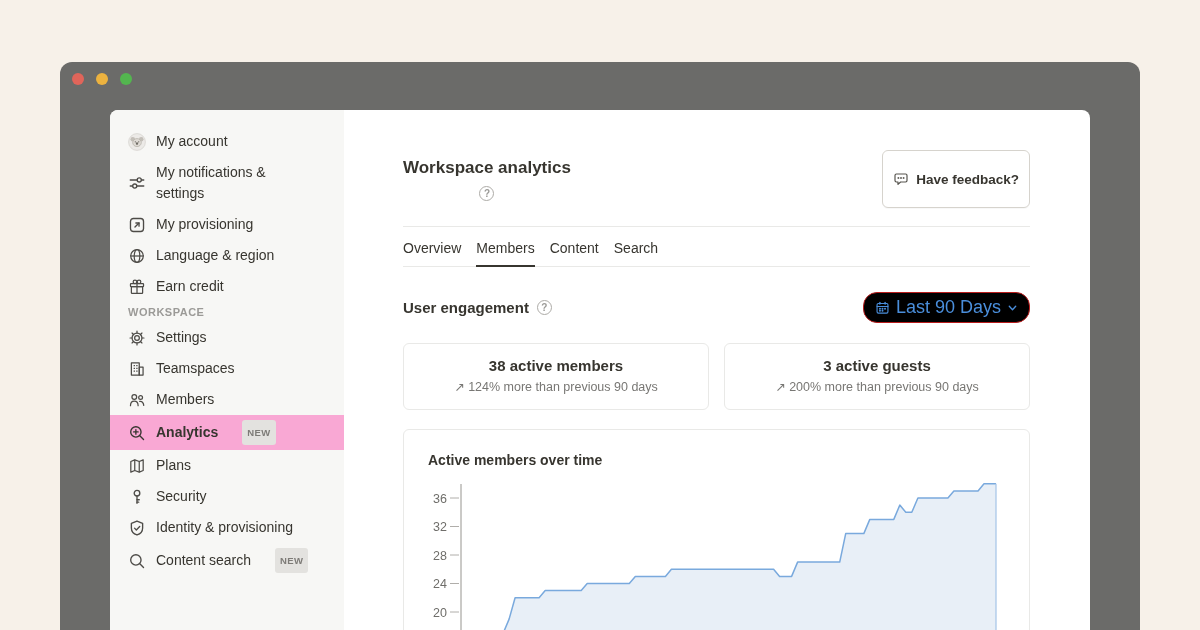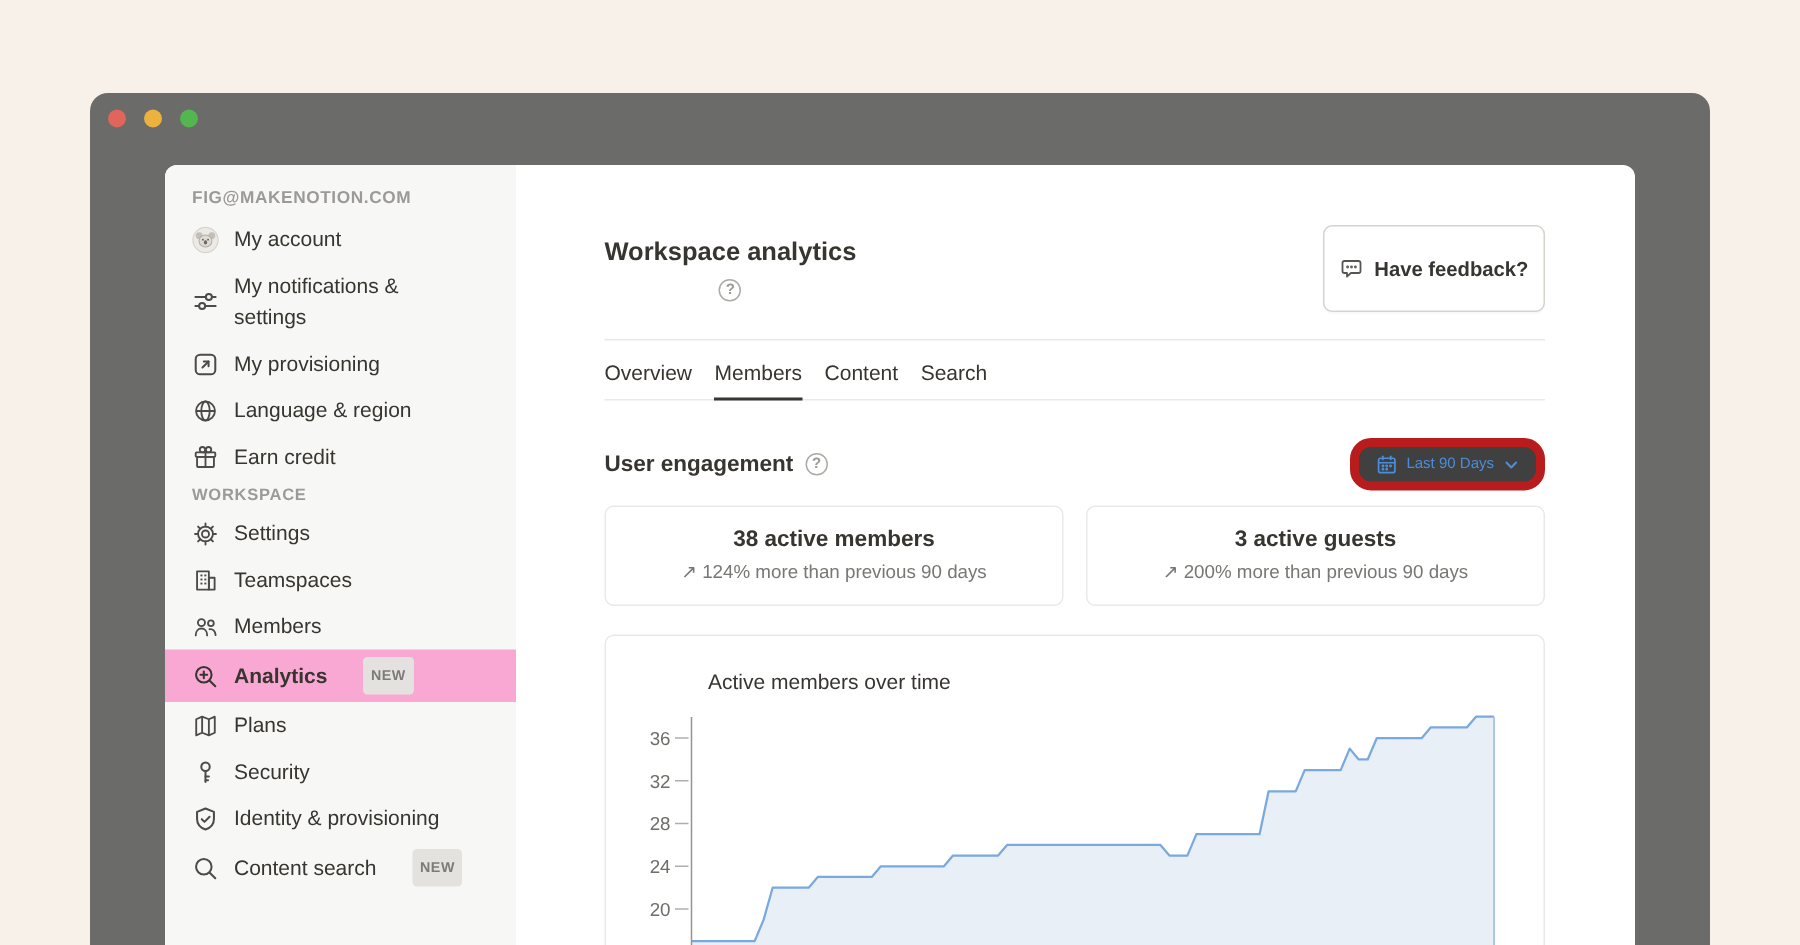--- a/index.html
+++ b/index.html
@@ -73,55 +73,54 @@
   .tabs { display:flex; gap:15px; border-bottom:1px solid #e9e9e7; }
   .tab { padding:13px 0 10px; font-size:14px; color:#37352f; position:relative; cursor:pointer; }
   .tab.active::after {
     content:''; position:absolute; left:0; right:0; bottom:-1px; height:2px; background:#37352f;
   }
 
   .section-row { display:flex; align-items:center; justify-content:space-between; margin-top:25px; }
   .section-left { display:flex; align-items:center; gap:8px; }
   .section-title { font-size:15px; font-weight:700; }
   .range-pill {
-    display:flex; align-items:center; gap:6px; font-size:10px; color:#4a8edb;
-    background:#404040; border:6px solid #b91c1c; border-radius:14px;
+    display:flex; align-items:center; gap:6px; font-size:18px; color:#4a8edb;
+    background:#000000; border:1px solid #b91c1c; border-radius:14px;
     padding:4px 11px; cursor:pointer;
   }
 
-  .cards { display:flex; gap:15px; margin-top:10px; }
+  .cards { display:flex; gap:15px; margin-top:20px; }
   .stat-card {
     flex:1; border:1px solid #e9e9e7; border-radius:6px; background:#fff;
     text-align:center; padding:13px 8px 15px;
   }
   .stat-title { font-size:15px; font-weight:700; color:#37352f; }
   .stat-sub { font-size:12.5px; color:#787774; margin-top:5px; }
 
   .chart-card {
     margin-top:19px; border:1px solid #e9e9e7; border-radius:6px; background:#fff;
     padding:22px 24px 0; height:300px; overflow:hidden;
   }
-  .chart-title { font-size:14px; font-weight:400; color:#37352f;margin-left:44px; }
+  .chart-title { font-size:14px; font-weight:700; color:#37352f; }
   .chart-wrap { margin-top:8px; }
   svg text.tick { font-family:"Liberation Sans","DejaVu Sans",sans-serif; font-size:12.5px; fill:#6f6e6a; }
 </style>
 </head>
 <body>
 
 <div class="frame">
   <div class="traffic">
     <div class="dot red"></div>
     <div class="dot yellow"></div>
     <div class="dot green"></div>
   </div>
 
   <div class="panel">
 
     <div class="sidebar">
-      <div class="side-email">FIG@MAKENOTION.COM</div>
 
       <div class="srow">
         <span class="icn">
           <svg viewBox="0 0 18 18">
               <circle cx="9" cy="9" r="8.4" fill="#eceae7" stroke="#d7d4cf" stroke-width="0.8"></circle>
               <circle cx="4.8" cy="6.2" r="2.3" fill="#c3bfb8"></circle>
               <circle cx="13.2" cy="6.2" r="2.3" fill="#c3bfb8"></circle>
               <ellipse cx="9" cy="9.6" rx="4.3" ry="4" fill="#dedad4" stroke="#b2ada5" stroke-width="0.7"></ellipse>
               <circle cx="7.3" cy="8.8" r="0.6" fill="#5d5a54"></circle>
               <circle cx="10.7" cy="8.8" r="0.6" fill="#5d5a54"></circle>

